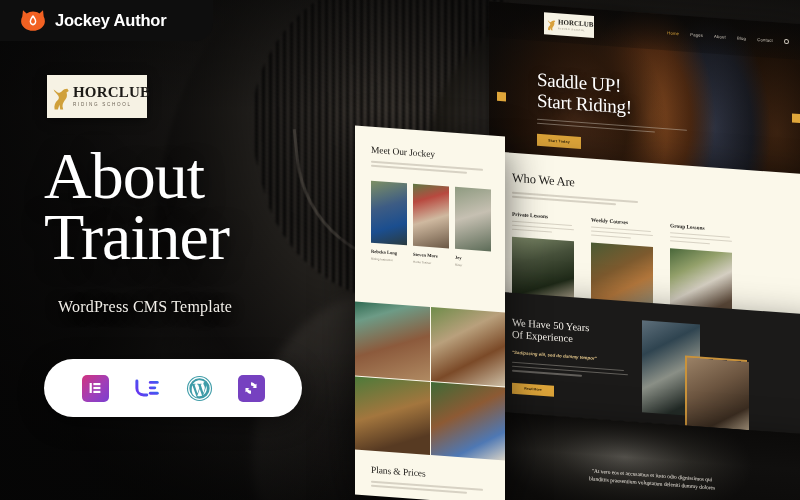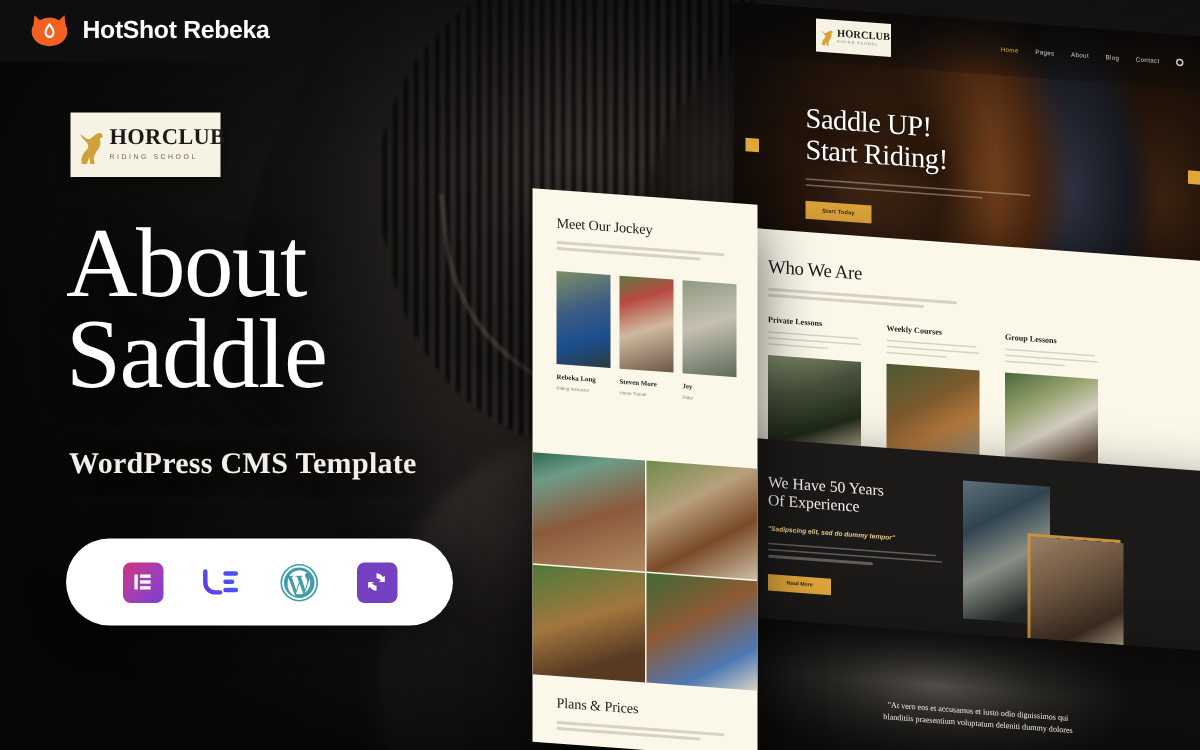--- a/index.html
+++ b/index.html
@@ -91,25 +91,24 @@
   .logo-sub{ font-size:4.6px; color:#6e6558; letter-spacing:1.7px; margin-top:3px; }
 
   #headline{
     position:absolute; left:44px; top:146px; width:300px;
     font-family:"Liberation Serif", serif;
     color:#fff; font-size:66px; line-height:.92; letter-spacing:-1px;
     text-shadow:0 3px 22px rgba(0,0,0,.75);
   }
   #headline .l2{ display:block; }
   #subline{
-    position:absolute; left:46px; top:298px; width:300px;
+    position:absolute; left:58px; top:298px; width:300px;
     font-family:"Liberation Serif", serif;
-    color:#f2efe9; font-size:20px; letter-spacing:.2px;
+    color:#f2efe9; font-size:16px; letter-spacing:.2px;
     text-shadow:0 2px 14px rgba(0,0,0,.8);
-    font-weight:bold;
   }
 
   
   #pill{
     position:absolute; left:44px; top:359px; width:258px; height:58px;
     background:#fff; border-radius:29px;
     display:flex; align-items:center; justify-content:center; gap:25px;
     box-shadow:0 6px 26px rgba(0,0,0,.45);
   }
   .ic{ width:27px; height:27px; border-radius:5px; display:flex; align-items:center; justify-content:center; flex:none; }
@@ -421,21 +420,21 @@
       <path fill="#d0a03a" d="M3.5 33.5c-1.2-5.2.8-9.3 3.9-12.2 2.1-2 2.2-4 1-6.1-1.8-3-5-4.2-6.2-8.2 2.1 1.1 3.3 3.1 5.3 4 2.1.9 4.2-.2 6-2.1 1.9-2 4.1-3.1 7-3l1.8 3.1-3 2c1.1 3.2.9 6.2-1.2 9.1-2.1 2.9-4 5.2-4.1 9.2l.9 4.2h-3.9l-1.1-6.1-2.1 6.1z"></path>
     </svg>
     <div class="logo-txt">
       <div class="logo-name">HORCLUB</div>
       <div class="logo-sub">RIDING SCHOOL</div>
     </div>
   </div>
 
   <div id="headline">
     <span>About</span>
-    <span class="l2">Saddle</span>
+    <span class="l2">Trainer</span>
   </div>
 
   <div id="subline">WordPress CMS Template</div>
 
   <div id="pill">
     <div class="ic ic-elementor">
       <svg width="16" height="16" viewBox="0 0 16 16">
         <rect x="2.6" y="3" width="2.2" height="10" fill="#fff"></rect>
         <rect x="6.4" y="3" width="7" height="2.2" fill="#fff"></rect>
         <rect x="6.4" y="6.9" width="7" height="2.2" fill="#fff"></rect>
@@ -477,14 +476,14 @@
 </div>
 
 <div id="badge">
   <span class="fox">
     <svg width="26" height="24" viewBox="0 0 26 24">
       <path fill="#f26122" d="M3 1.2l3.6 3.3A11.6 11.6 0 0 1 13 2.6c2.4 0 4.6.7 6.4 1.9L23 1.2l.7 6.3c.8 1.4 1.2 3 1.2 4.7 0 5.3-5.3 9.6-11.9 9.6S1.1 17.5 1.1 12.2c0-1.7.4-3.3 1.2-4.7L3 1.2z"></path>
       <path fill="#fff" d="M13 6.1c1.9 2.2 3.3 4.2 3.3 6.4 0 2.2-1.5 3.9-3.3 3.9s-3.3-1.7-3.3-3.9c0-2.2 1.4-4.2 3.3-6.4z"></path>
       <path fill="#f26122" d="M13 8.5c1.1 1.5 1.9 2.8 1.9 4.1 0 1.3-.9 2.2-1.9 2.2s-1.9-.9-1.9-2.2c0-1.3.8-2.6 1.9-4.1z"></path>
     </svg>
   </span>
-  <span class="btxt">HotShot Rebeka</span>
+  <span class="btxt">Jockey Author</span>
 </div>
 
 </body></html>

